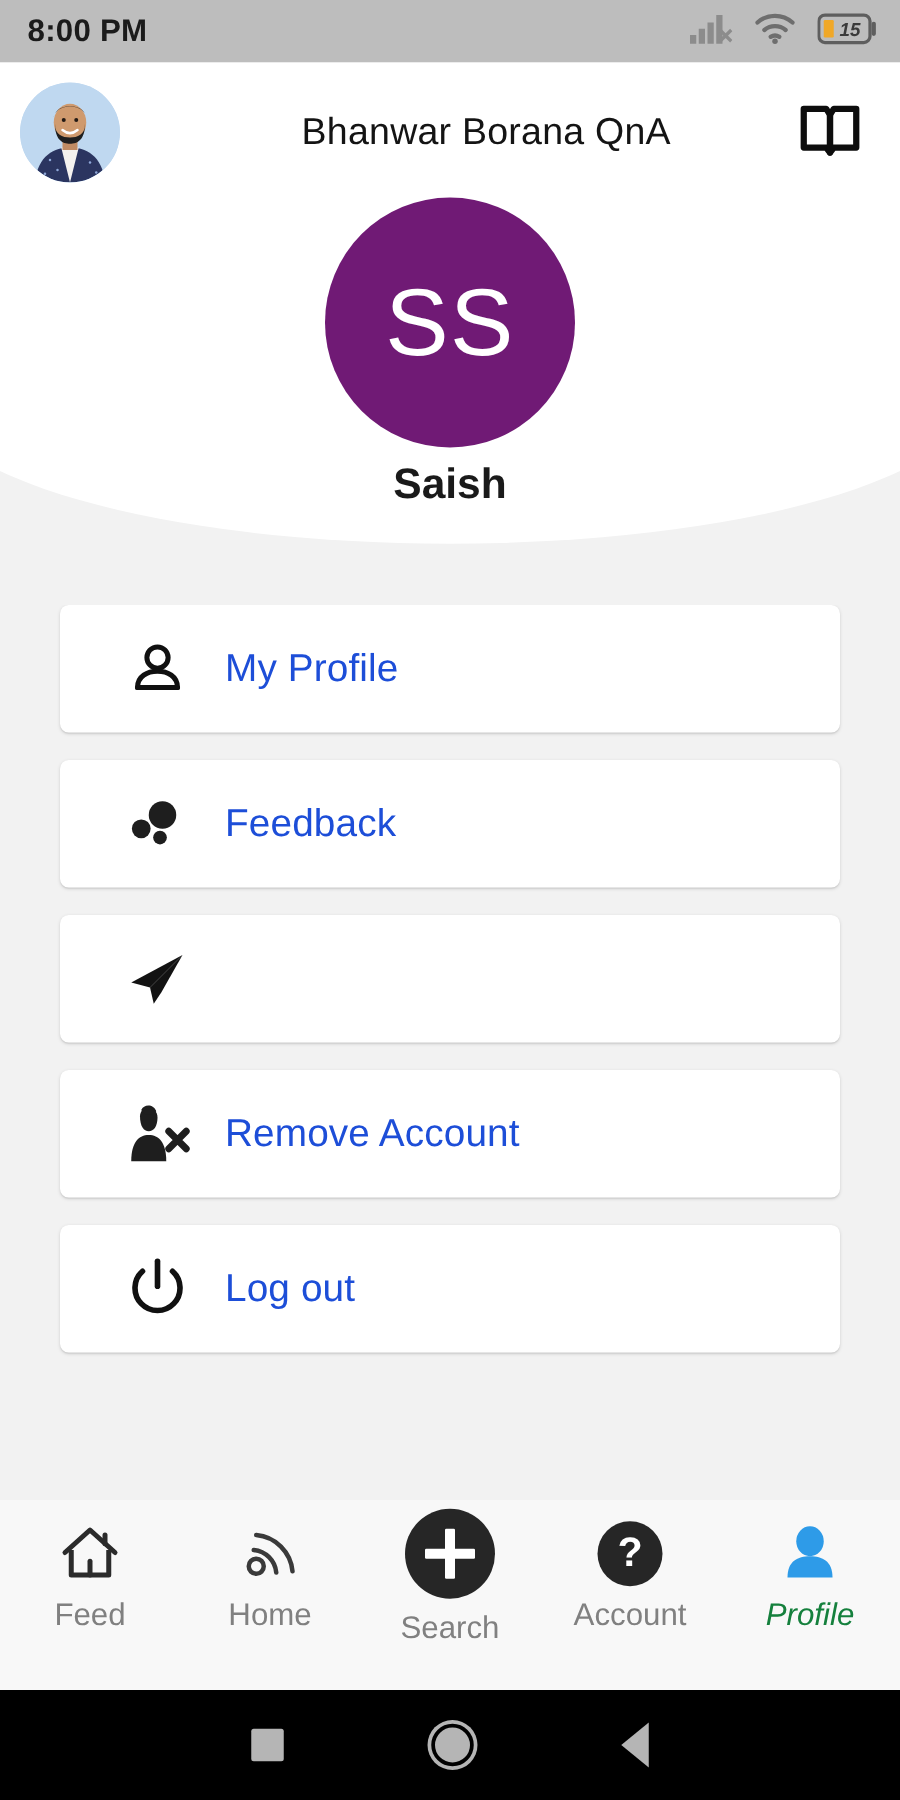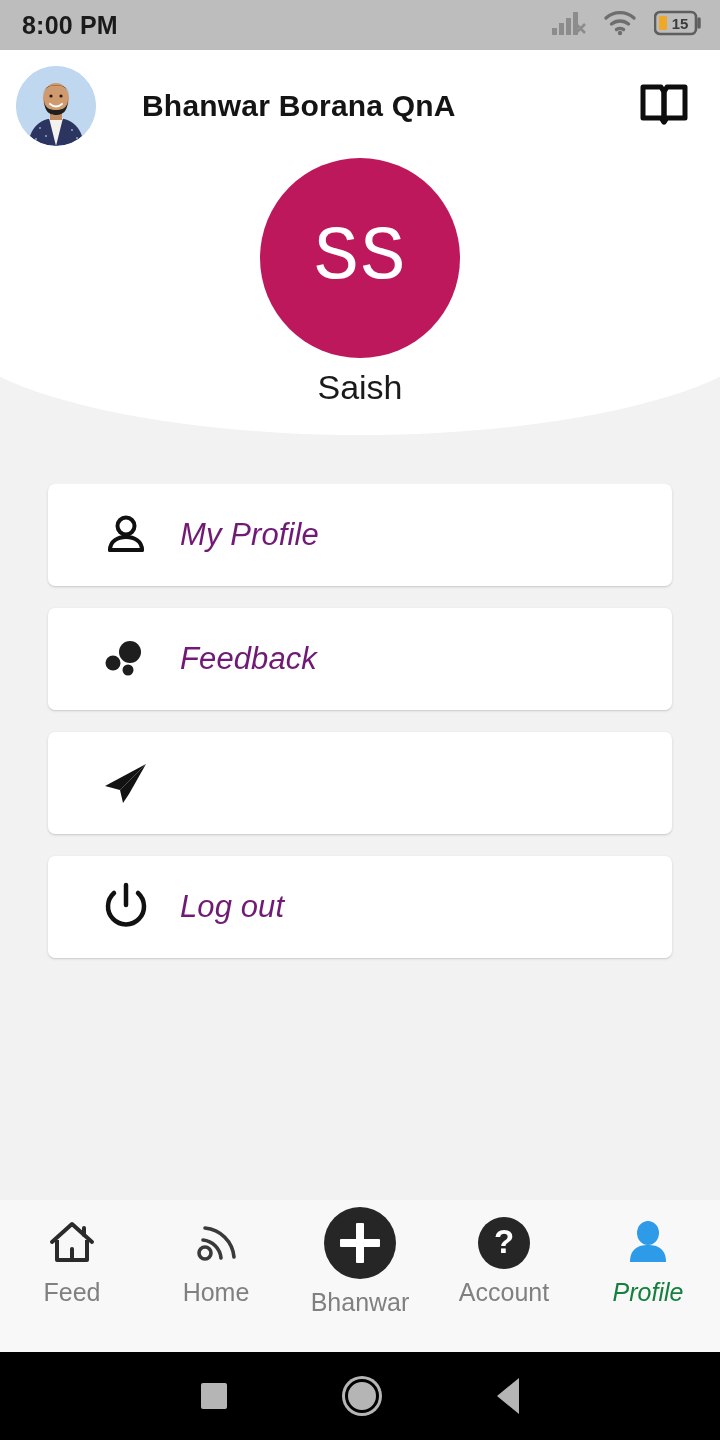--- a/index.html
+++ b/index.html
@@ -35,62 +35,62 @@
   .header-bar {
     position:absolute; top:0; left:60px; width:720px; height:112px;
     display:flex; align-items:center; padding:0 28px 0 16px;
   }
   .avatar-photo {
     width:80px; height:80px; border-radius:50%;
     overflow:hidden; flex-shrink:0; background:#bcd6ef;
     position:relative;
   }
   .app-title {
-    flex:1; text-align:left; margin-left:46px;
-    font-size:30px; color:#141414; font-weight:700;
+    flex:1; text-align:center; margin-left:46px;
+    font-size:30px; color:#141414; font-weight:400;
     letter-spacing:.2px; white-space:nowrap;
   }
   .book-btn {
     width:56px; height:56px; display:flex;
     align-items:center; justify-content:center; flex-shrink:0;
   }
 
   
   .profile-block {
     position:absolute; top:108px; left:60px; width:720px;
     display:flex; flex-direction:column; align-items:center;
   }
   .initials-circle {
     width:200px; height:200px; border-radius:50%;
     display:flex; align-items:center; justify-content:center;
     color:#ffffff; font-size:76px; font-weight:400; letter-spacing:1px;
   }
   .profile-name {
-    margin-top:10px; font-size:34px; color:#1a1a1a; font-weight:400;
+    margin-top:10px; font-size:34px; color:#1a1a1a; font-weight:700;
   }
 
   
   .menu {
     position:absolute; top:484px; left:0; width:720px;
     height:716px; overflow:hidden;
   }
   .menu-card {
     position:relative; margin:0 48px 22px 48px; height:102px;
     background:#ffffff; border-radius:7px;
     box-shadow:0 1px 3px rgba(0,0,0,.13), 0 1px 1px rgba(0,0,0,.06);
     display:flex; align-items:center;
   }
   .menu-icon {
     width:96px; min-width:96px; height:102px;
     display:flex; align-items:center; justify-content:center;
     margin-left:30px;
   }
   .menu-label {
-    font-size:31px; color:#701a75; font-weight:400;
-    margin-left:6px; letter-spacing:.1px;font-style:italic;
+    font-size:31px; color:#1d4ed8; font-weight:400;
+    margin-left:6px; letter-spacing:.1px;
   }
 
   
   .bottomnav {
     position:absolute; bottom:88px; left:0; width:720px; height:152px;
     background:#f8f8f8;
     display:flex; align-items:flex-start; justify-content:space-around;
     padding-top:14px;
   }
   .nav-item {
@@ -157,21 +157,21 @@
         </svg>
       </span>
       <span>
         <svg width="34" height="26" viewBox="0 0 34 26">
           <path d="M3 8 A21 21 0 0 1 31 8" stroke="#6e6e6e" stroke-width="3.4" fill="none" stroke-linecap="round"></path>
           <path d="M8.5 14 A13.5 13.5 0 0 1 25.5 14" stroke="#6e6e6e" stroke-width="3.4" fill="none" stroke-linecap="round"></path>
           <path d="M13.5 19.5 A6.5 6.5 0 0 1 20.5 19.5" stroke="#6e6e6e" stroke-width="3.4" fill="none" stroke-linecap="round"></path>
           <circle cx="17" cy="23" r="2.2" fill="#6e6e6e"></circle>
         </svg>
       </span>
-      <span style="position:relative;display:inline-block;">
+      <span style="position:relative;display:inline-block;font-style:italic;">
         <svg width="48" height="26" viewBox="0 0 48 26">
           <rect x="1" y="2" width="41" height="22" rx="5" ry="5" fill="none" stroke="#5e5e5e" stroke-width="2.6"></rect>
           <rect x="5" y="6" width="8" height="14" rx="1" fill="#f0a828"></rect>
           <path d="M45 9 v8" stroke="#5e5e5e" stroke-width="3.4" stroke-linecap="round"></path>
           <text x="26" y="19" font-family="Liberation Sans, sans-serif" font-size="15" font-weight="bold" fill="#3b3b3b" text-anchor="middle">15</text>
         </svg>
       </span>
     </div>
   </div>
 
@@ -218,21 +218,21 @@
         <span>
           <svg width="50" height="46" viewBox="0 0 50 46">
             <path d="M4 6 L22 6 L25 11 L25 41 L22 37 L4 37 Z" fill="none" stroke="#0d0d0d" stroke-width="5" stroke-linejoin="round"></path>
             <path d="M46 6 L28 6 L25 11 L25 41 L28 37 L46 37 Z" fill="none" stroke="#0d0d0d" stroke-width="5" stroke-linejoin="round"></path>
           </svg>
         </span>
       </div>
     </div>
 
     <div class="profile-block">
-      <div class="initials-circle" style="background:#be185d;font-family:Liberation Mono, monospace;">
+      <div class="initials-circle" style="background:#701a75;">
         <span>SS</span>
       </div>
       <div class="profile-name">Saish</div>
     </div>
   </div>
 
   <div class="menu">
 
     <div class="menu-card">
       <div class="menu-icon">
@@ -259,20 +259,31 @@
 
     <div class="menu-card">
       <div class="menu-icon">
         <svg width="52" height="48" viewBox="0 0 52 48">
           <path d="M46 5 L5 27 L20 31 Z" fill="#121212"></path>
           <path d="M46 5 L20 31 L23 44 L29 35 Z" fill="#121212"></path>
         </svg>
       </div>
     </div>
 
+    <div class="menu-card">
+      <div class="menu-icon">
+        <svg width="54" height="50" viewBox="0 0 54 50">
+          <path d="M13 11 C13 2 27 2 27 12 C27 19 24 23 20 23 C16 23 13 19 13 11 Z" fill="#1e1e1e"></path>
+          <path d="M14 6 C17 12 24 10 26 7 C24 1 16 1 14 6 Z" fill="#1e1e1e"></path>
+          <path d="M6 47 C6 32 12 26 20 26 C28 26 34 32 34 47 Z" fill="#1e1e1e"></path>
+          <path d="M36 23 L50 37 M50 23 L36 37" stroke="#1e1e1e" stroke-width="5.5" stroke-linecap="round"></path>
+        </svg>
+      </div>
+      <div class="menu-label">Remove Account</div>
+    </div>
 
     <div class="menu-card">
       <div class="menu-icon">
         <svg width="48" height="50" viewBox="0 0 48 50">
           <path d="M12 11 A18 18 0 1 0 36 11" fill="none" stroke="#111111" stroke-width="4.5" stroke-linecap="round"></path>
           <path d="M24 3 L24 23" stroke="#111111" stroke-width="4.5" stroke-linecap="round"></path>
         </svg>
       </div>
       <div class="menu-label">Log out</div>
     </div>
@@ -303,21 +314,21 @@
       </div>
       <div class="nav-label">Home</div>
     </div>
 
     <div class="nav-item">
       <div class="nav-icon">
         <div class="fab">
             <div class="fab-plus"></div>
           </div>
       </div>
-      <div class="nav-label search-label">Bhanwar</div>
+      <div class="nav-label search-label">Search</div>
     </div>
 
     <div class="nav-item">
       <div class="nav-icon">
         <div class="qmark">?</div>
       </div>
       <div class="nav-label">Account</div>
     </div>
 
     <div class="nav-item active">

